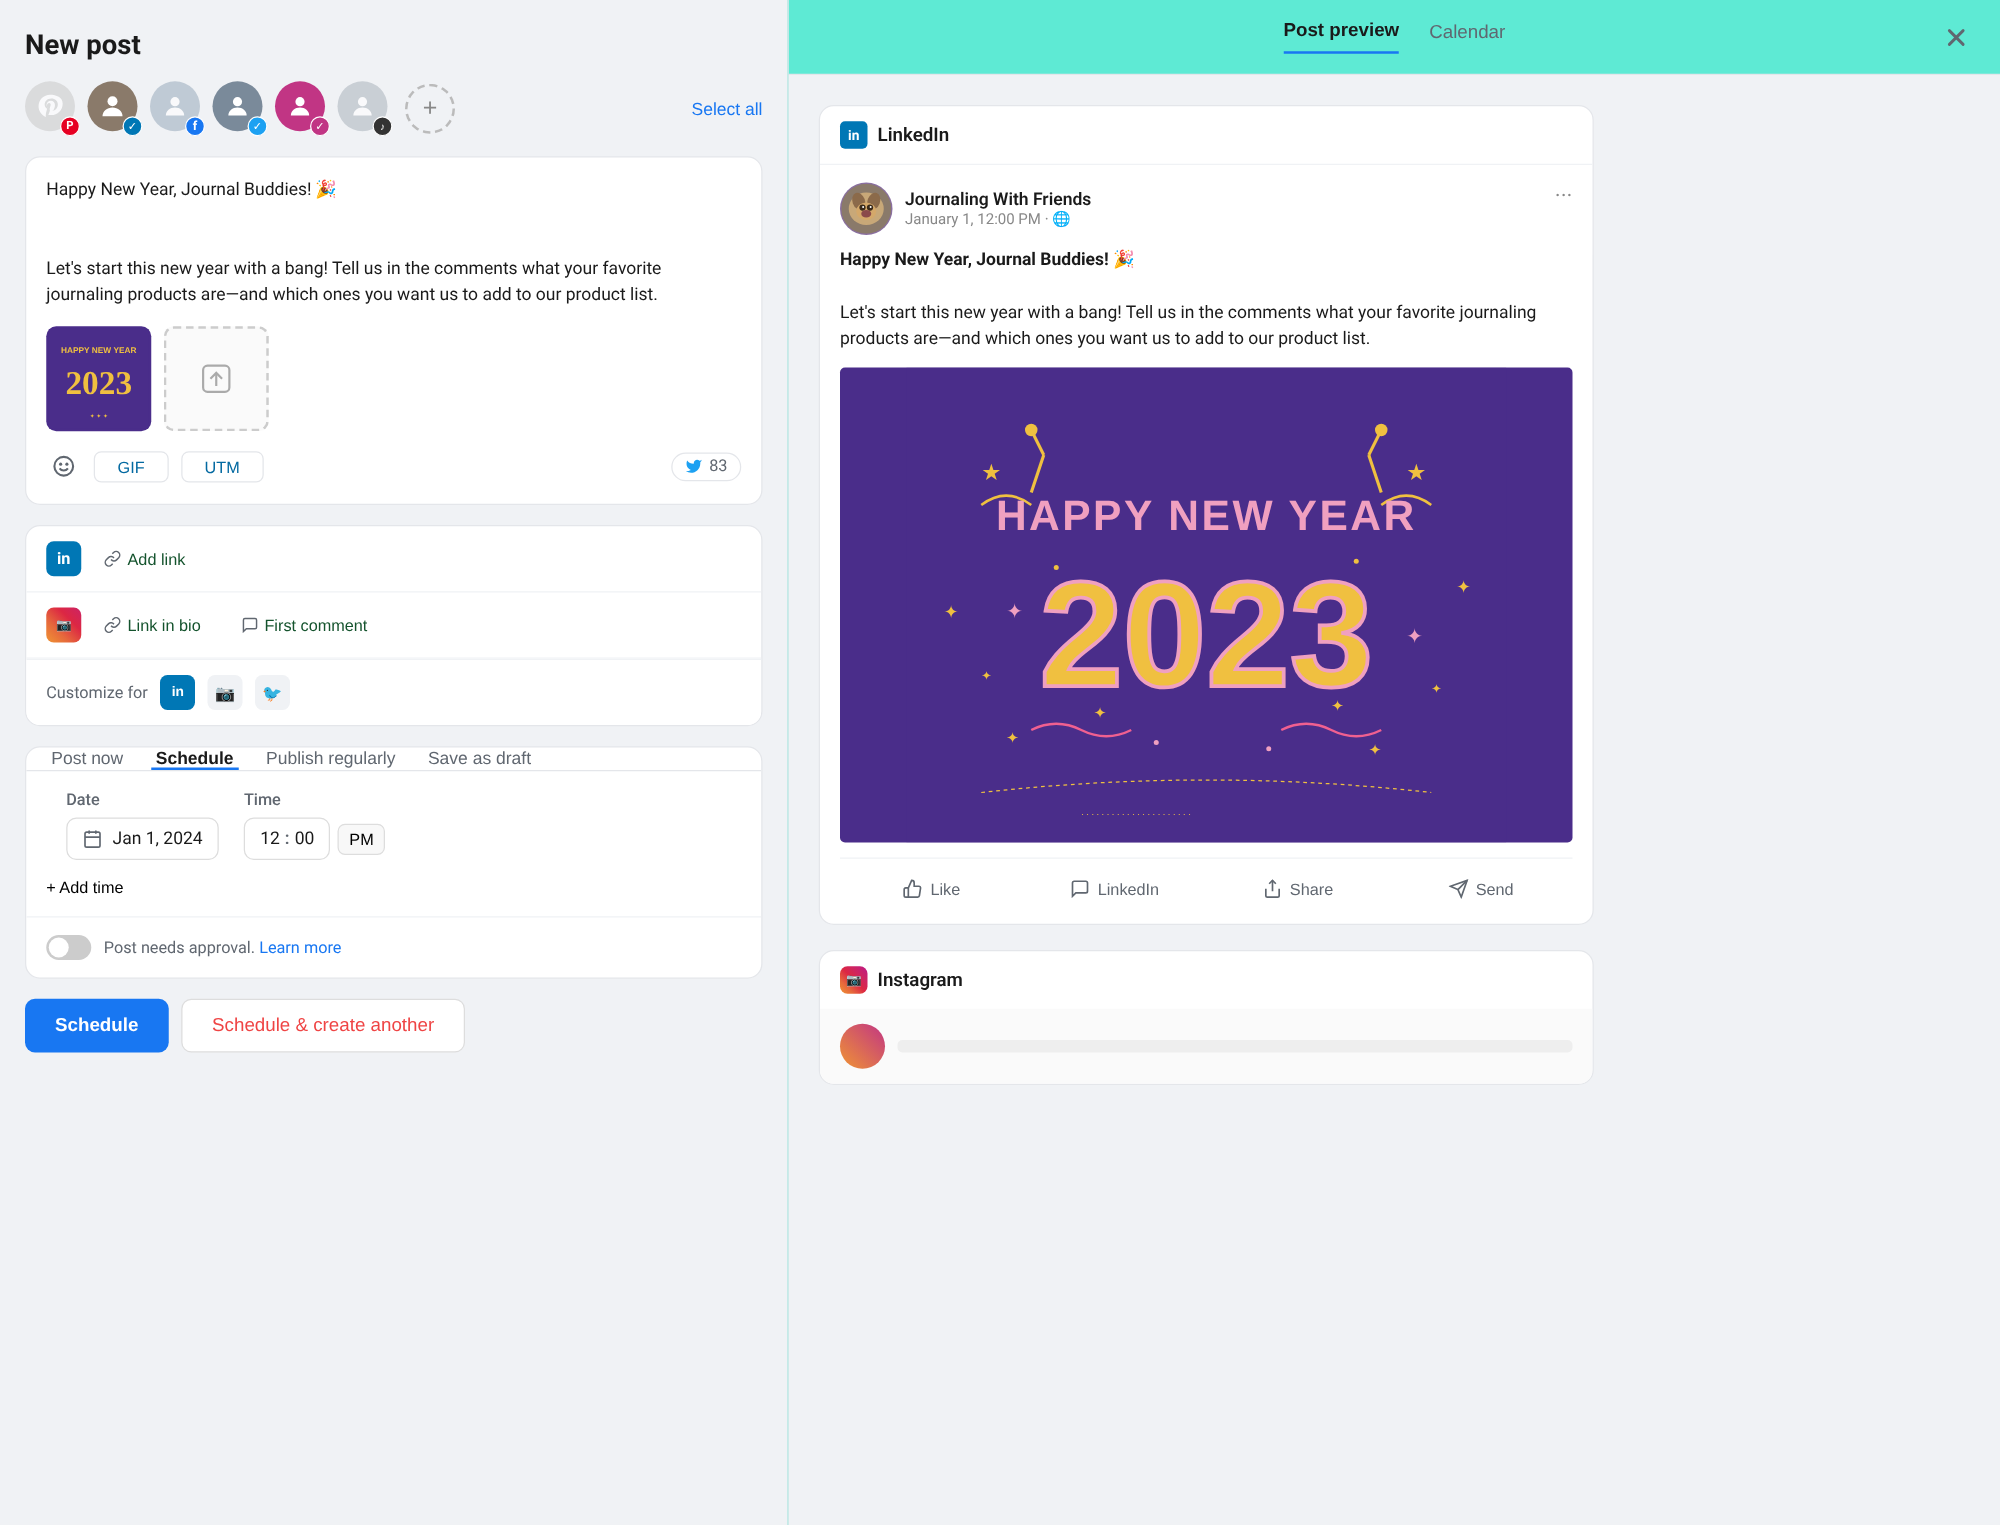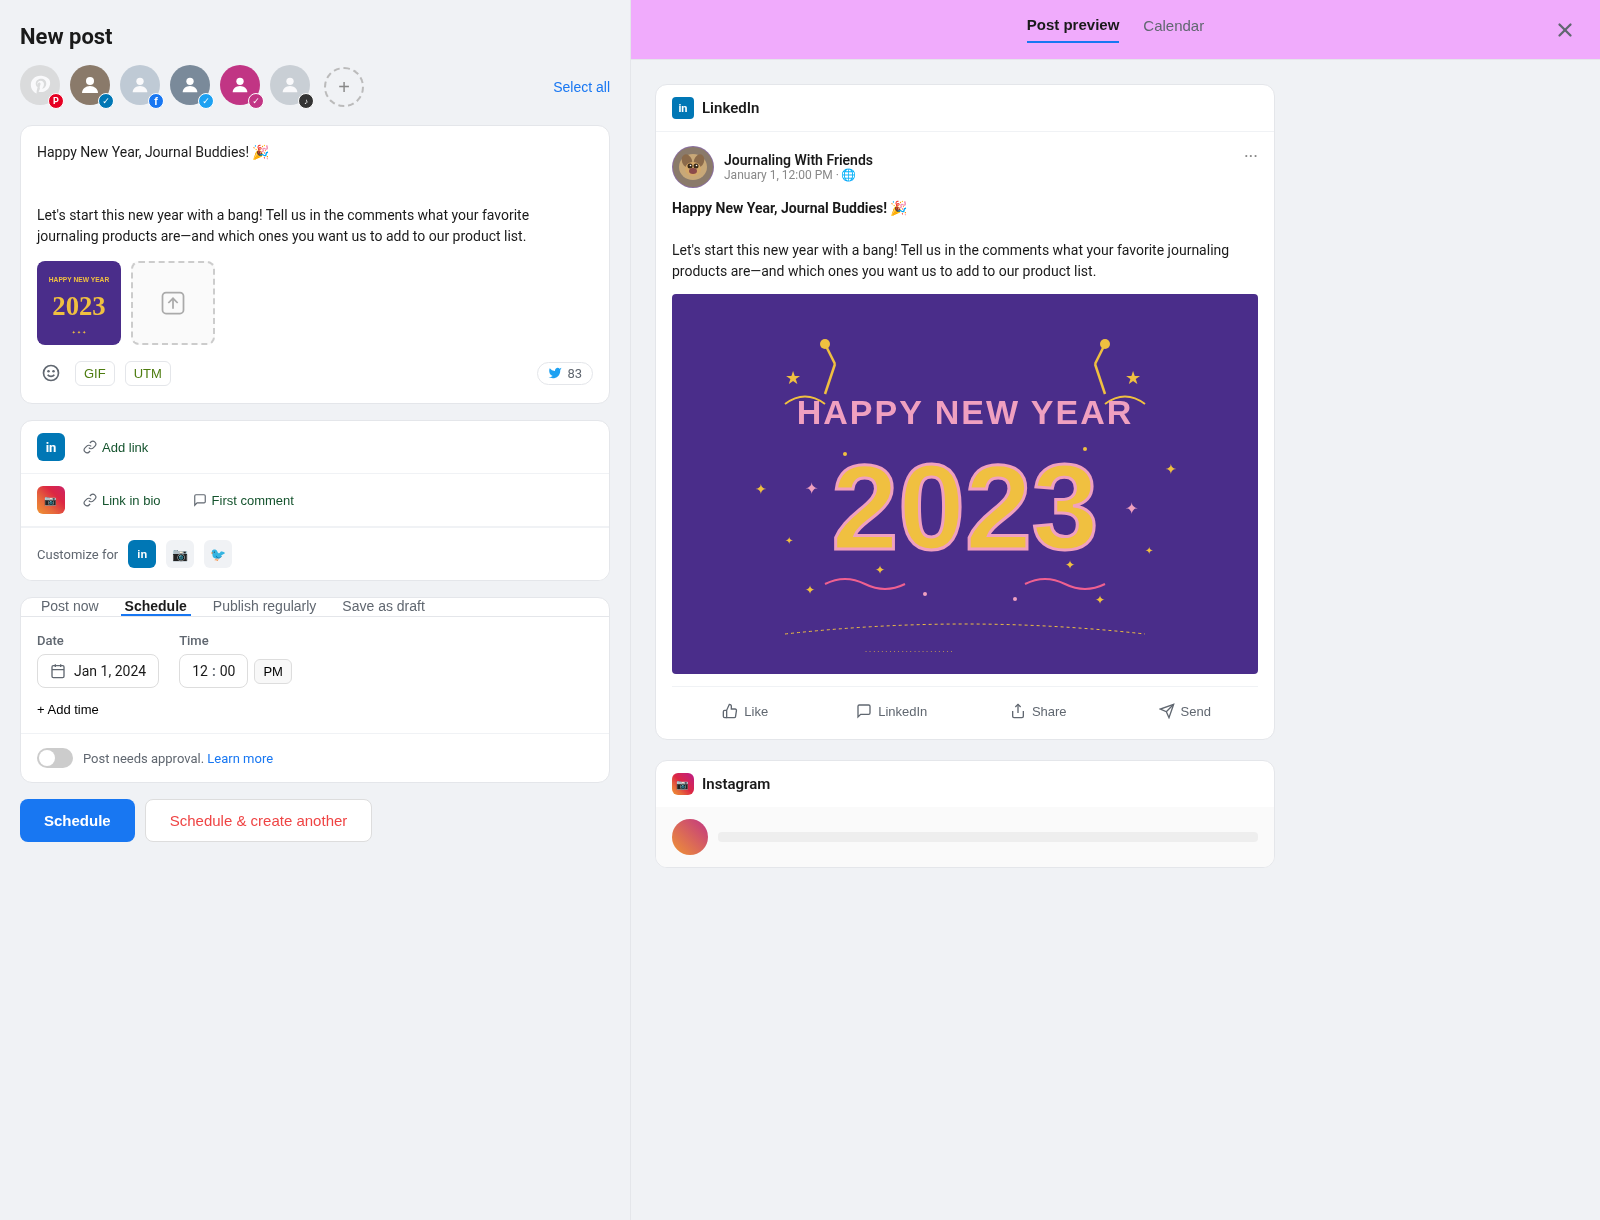--- a/index.html
+++ b/index.html
@@ -167,23 +167,23 @@
       display: flex;
       align-items: center;
       padding: 4px;
       border-radius: 4px;
       color: #606770;
     }
     .toolbar-label-btn {
       background: none;
       border: 1px solid #e4e6ea;
       border-radius: 6px;
-      padding: 4px 8px;
-      font-size: 13px;
-      color: #4d7c0f;
+      padding: 4px 18px;
+      font-size: 13px;
+      color: #0369a1;
       cursor: pointer;
       font-weight: 500;
     }
     .twitter-count {
       margin-left: auto;
       background: none;
       border: 1px solid #e4e6ea;
       border-radius: 20px;
       padding: 3px 10px;
       font-size: 13px;
@@ -290,20 +290,21 @@
       font-weight: 600;
       border-bottom: 2px solid #1877f2;
     }
     .schedule-body {
       padding: 16px;
     }
     .datetime-row {
       display: flex;
       gap: 20px;
       margin-bottom: 14px;
+      margin-left: 16px;
     }
     .field-group {
       display: flex;
       flex-direction: column;
       gap: 6px;
     }
     .field-label {
       font-size: 13px;
       color: #606770;
       font-weight: 500;
@@ -409,21 +410,21 @@
       border-radius: 8px;
       padding: 12px 24px;
       font-size: 15px;
       font-weight: 500;
       cursor: pointer;
     }
 
     
     .right-panel {
       flex: 1;
-      background: #f0abfc;
+      background: #5eead4;
       display: flex;
       flex-direction: column;
       border-left: 1px solid #e4e6ea;
     }
     .right-header {
       display: flex;
       align-items: center;
       justify-content: center;
       padding: 16px 24px;
       border-bottom: 1px solid #e4e6ea;

